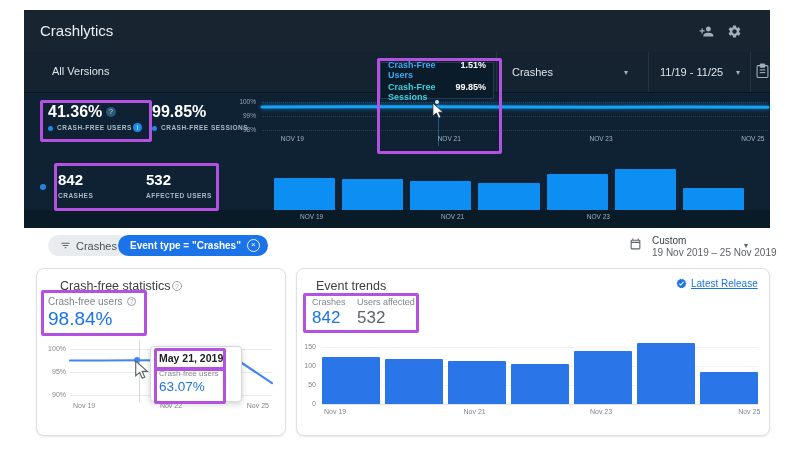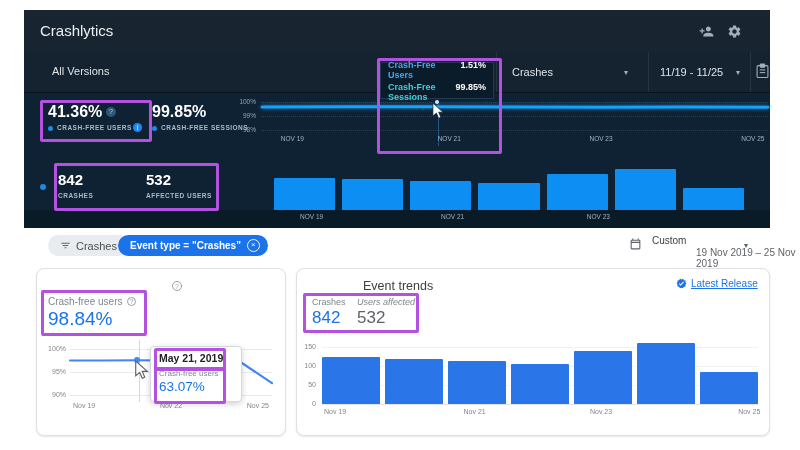--- a/index.html
+++ b/index.html
@@ -49,21 +49,21 @@
   
   .pill{left:48px;top:235px;height:21px;border-radius:11px;background:#e9ecef;display:inline-flex;
         align-items:center;gap:5px;padding:0 12px;z-index:5;cursor:pointer;}
   .pill span{font-size:11px;color:#4a5055;}
   .chip{left:118px;top:235px;height:21px;border-radius:11px;background:#1a73e8;display:inline-flex;
         align-items:center;gap:6px;padding:0 8px 0 12px;z-index:5;cursor:pointer;}
   .chip .txt{font-size:10px;font-weight:bold;color:#ffffff;}
   .chip .x{width:11px;height:11px;border:1px solid rgba(255,255,255,0.9);border-radius:50%;color:#fff;
            font-size:8px;line-height:10px;text-align:center;}
   .dp-mode{left:652px;top:235px;font-size:10px;color:#3c4043;z-index:5;}
-  .dp-range{left:652px;top:247px;font-size:10px;color:#5f6368;z-index:5;margin-left:44px;}
+  .dp-range{left:652px;top:247px;font-size:10px;color:#5f6368;z-index:5;}
   
   .card{background:#fff;border:1px solid #dfe1e5;border-radius:8px;box-shadow:0 1px 2px rgba(60,64,67,0.12);z-index:2;}
   .card-title{font-size:12.5px;color:#3c4043;z-index:5;}
   .help-card{width:10px;height:10px;border-radius:50%;border:1px solid #9aa0a6;color:#9aa0a6;font-size:7px;
              line-height:10px;text-align:center;z-index:5;cursor:pointer;box-sizing:border-box;}
   .muted-sm{font-size:10px;color:#80868b;z-index:5;}
   .metric-blue{font-size:19px;color:#1a73e8;z-index:5;}
   .ylab-card{width:22px;text-align:right;font-size:7px;color:#80868b;z-index:5;}
   .grid-card{height:0;border-top:1px solid #e8eaed;z-index:3;}
   .linechart-card{left:70px;top:349px;width:202px;height:46px;overflow:visible;z-index:6;}
@@ -198,20 +198,21 @@
   <div class="abs hicon" style="left:629px;top:237px;z-index:5;">
     <svg width="13" height="14" viewBox="0 0 24 24" fill="#5f6368">
         <path d="M19 4h-1V2h-2v2H8V2H6v2H5a2 2 0 0 0-2 2v14a2 2 0 0 0 2 2h14a2 2 0 0 0 2-2V6a2 2 0 0 0-2-2zm0 16H5V10h14v10zM5 8V6h14v2H5z"></path>
       </svg>
   </div>
   <div class="abs dp-mode">Custom</div>
   <div class="abs dp-range">19 Nov 2019 – 25 Nov 2019</div>
   <div class="abs caret" style="left:744px;top:242px;color:#5f6368;z-index:5;">▾</div>
 
   <div class="abs card" style="left:36px;top:268px;width:248px;height:166px;"></div>
+  <div class="abs card-title" style="left:60px;top:279px;">Crash-free statistics</div>
   <div class="abs help-card" style="left:172px;top:281px;">?</div>
   <div class="abs muted-sm" style="left:48px;top:296px;">Crash-free users</div>
   <div class="abs help-card" style="left:127px;top:297px;width:9px;height:9px;line-height:8px;font-size:6.5px;">?</div>
   <div class="abs metric-blue" style="left:48px;top:308px;">98.84%</div>
 
   <div class="abs ylab-card" style="left:44px;top:345px;">100%</div>
   <div class="abs ylab-card" style="left:44px;top:368px;">95%</div>
   <div class="abs ylab-card" style="left:44px;top:391px;">90%</div>
   <div class="abs grid-card" style="left:70px;top:349px;width:202px;"></div>
   <div class="abs grid-card" style="left:70px;top:372px;width:202px;"></div>
@@ -231,30 +232,30 @@
     <div class="tip-date">May 21, 2019</div>
     <div class="tip-lab">Crash-free users</div>
     <div class="tip-val">63.07%</div>
   </div>
 
   <svg class="abs cursor" style="left:134px;top:360px;" width="15" height="20" viewBox="0 0 13 19">
     <path d="M1,1 L1,15 L4.8,11.8 L7.2,17.4 L9.6,16.3 L7.2,10.8 L12,10.8 Z" fill="#ffffff" stroke="#5f6368" stroke-width="1.1"></path>
   </svg>
 
   <div class="abs card" style="left:296px;top:268px;width:472px;height:166px;"></div>
-  <div class="abs card-title" style="left:316px;top:279px;margin-left:47px;">Event trends</div>
+  <div class="abs card-title" style="left:316px;top:279px;">Event trends</div>
   <div class="abs link" style="left:676px;top:278px;">
     <svg width="11" height="11" viewBox="0 0 24 24" fill="#1a73e8">
         <path d="M23 12l-2.44-2.78.34-3.68-3.61-.82-1.89-3.18L12 3 8.6 1.54 6.71 4.72l-3.61.81.34 3.68L1 12l2.44 2.78-.34 3.69 3.61.82 1.89 3.18L12 21l3.4 1.46 1.89-3.18 3.61-.82-.34-3.68L23 12zm-12.91 4.72l-3.8-3.81 1.48-1.48 2.32 2.33 5.85-5.87 1.48 1.48-7.33 7.35z"></path>
       </svg>
     <span>Latest Release</span>
   </div>
   <div class="abs et-lab" style="left:312px;top:297px;">Crashes</div>
   <div class="abs et-val-blue" style="left:312px;top:308px;">842</div>
-  <div class="abs et-lab" style="left:357px;top:297px;font-style:italic;">Users affected</div>
+  <div class="abs et-lab" style="left:357px;top:297px;">Users affected</div>
   <div class="abs et-val-gray" style="left:357px;top:308px;">532</div>
 
   <div class="abs ylab-card" style="left:298px;top:343px;width:18px;">150</div>
   <div class="abs ylab-card" style="left:298px;top:362px;width:18px;">100</div>
   <div class="abs ylab-card" style="left:298px;top:381px;width:18px;">50</div>
   <div class="abs ylab-card" style="left:298px;top:400px;width:18px;">0</div>
   <div class="abs grid-card" style="left:322px;top:347px;width:436px;border-top-color:#eef0f3;"></div>
   <div class="abs grid-card" style="left:322px;top:366px;width:436px;border-top-color:#f1f3f4;"></div>
   <div class="abs grid-card" style="left:322px;top:385px;width:436px;border-top-color:#f1f3f4;"></div>
   <div class="abs grid-card" style="left:322px;top:404px;width:436px;border-top-color:#e2e4e7;"></div>

